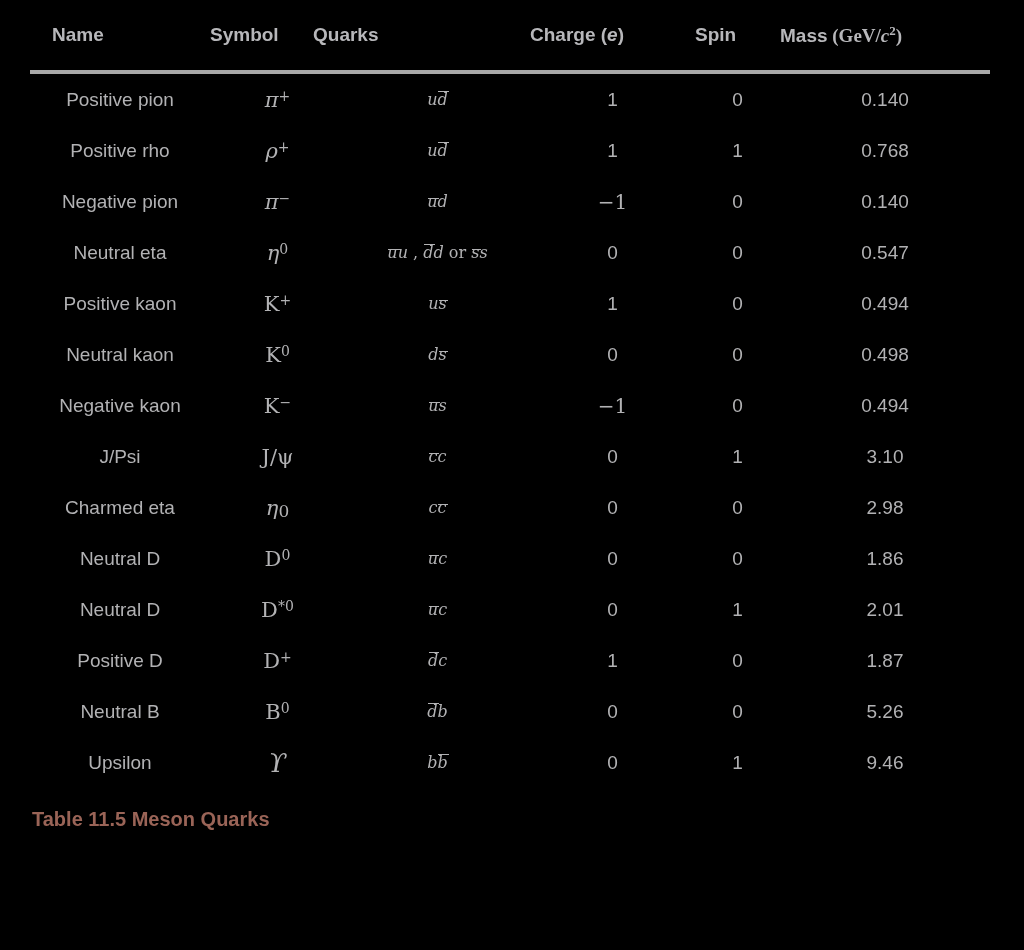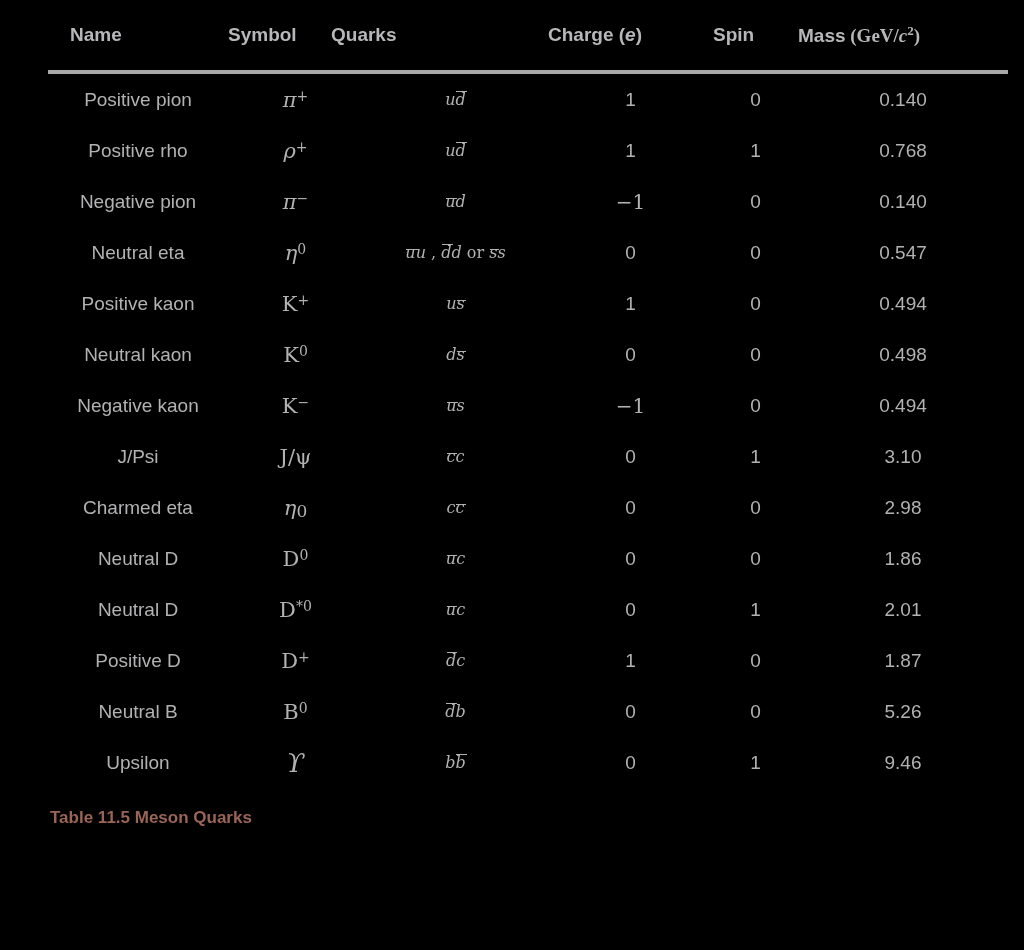--- a/index.html
+++ b/index.html
@@ -9,21 +9,21 @@
     width: 1024px;
     height: 950px;
     font-family: "Liberation Sans", sans-serif;
     overflow: hidden;
   }
   .page {
     width: 1024px;
     height: 950px;
     background: #000000;
     box-sizing: border-box;
-    padding: 0 34px 0 48px;
+    padding: 0 34px 0 30px;
   }
   table.meson {
     width: 100%;
     border-collapse: collapse;
     table-layout: fixed;
   }
   thead th {
     height: 70px;
     vertical-align: middle;
     font-size: 19px;
@@ -79,21 +79,21 @@
     border-top: 0.09em solid currentColor;
   }
   .qbar.short::after { top: 0.3em; }
   td.c-charge.math {
     font-family: "DejaVu Serif", "Liberation Serif", serif;
     font-size: 20px;
   }
   .caption {
     margin-top: 20px;
     padding-left: 2px;
-    font-size: 17px;
+    font-size: 20px;
     font-weight: bold;
     color: #9a6457;
   }
 </style>
 </head>
 <body>
 
 <div class="page">
   <table class="meson">
     <colgroup>

